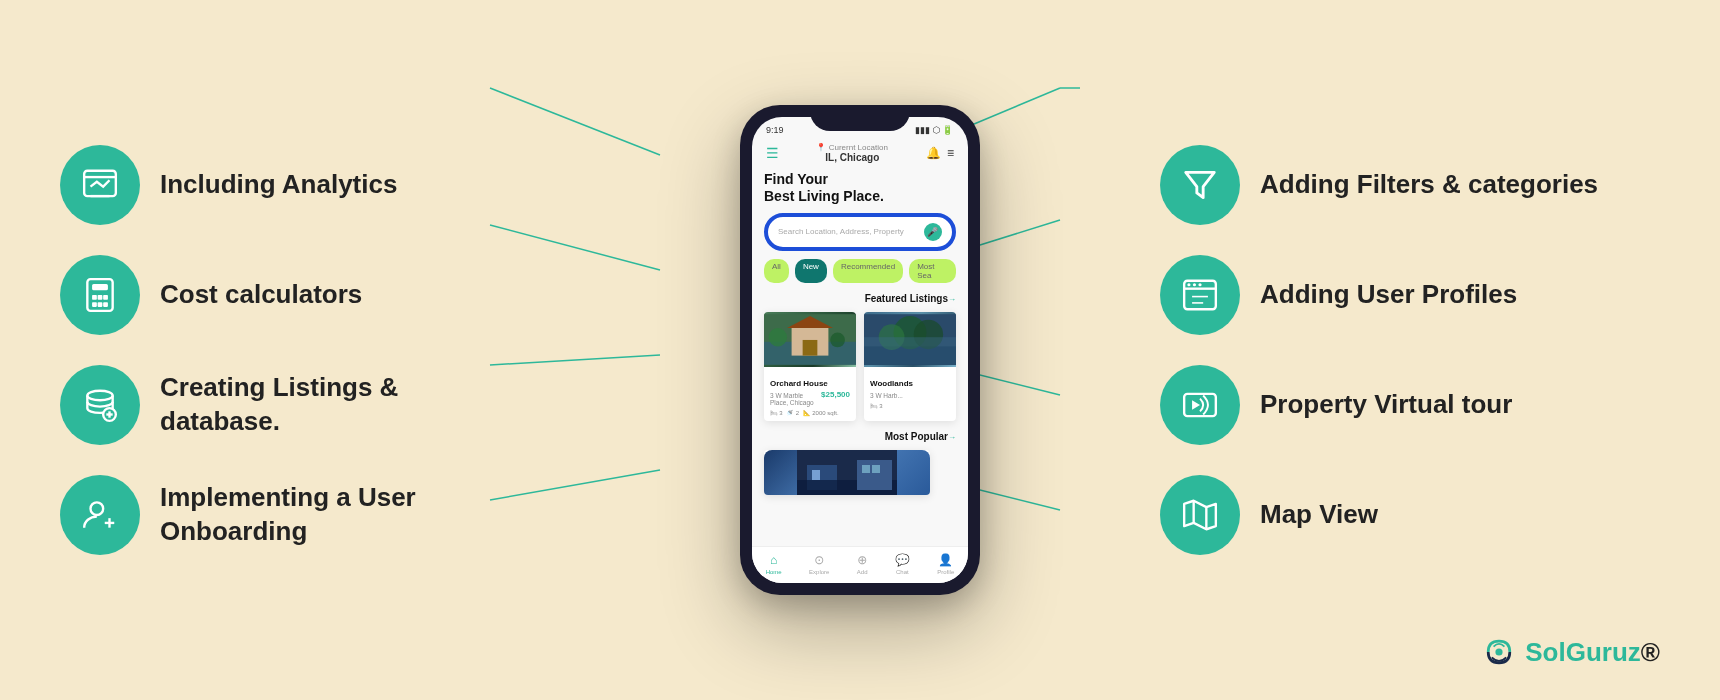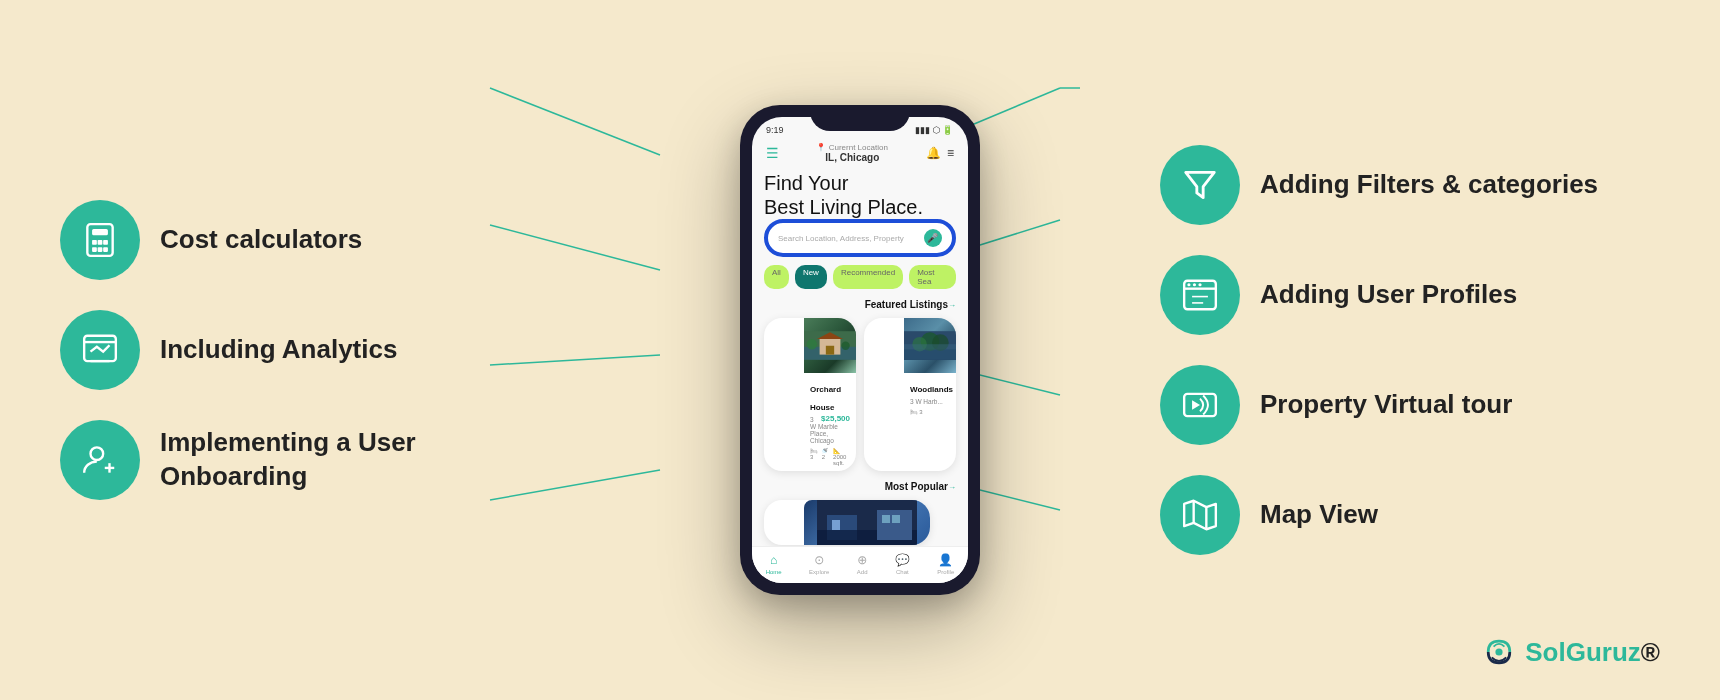--- a/index.html
+++ b/index.html
@@ -154,24 +154,25 @@
       gap: 6px;
       font-size: 12px;
       color: #333;
     }
 
     .phone-content {
       padding: 0 12px;
     }
 
     .app-title {
-      font-size: 20px;
-      font-weight: 400;
+      font-size: 14px;
+      font-weight: 700;
       color: #111;
       line-height: 1.2;
+      margin-bottom: 8px;
     }
 
     .search-bar {
       background: white;
       border: 4px solid #1d4ed8;
       border-radius: 20px;
       padding: 6px 10px;
       display: flex;
       align-items: center;
       justify-content: space-between;
@@ -234,24 +235,23 @@
 
     .listings-grid {
       display: flex;
       gap: 8px;
       margin-bottom: 10px;
     }
 
     .listing-card {
       flex: 1;
       background: white;
-      border-radius: 18px;
+      border-radius: 4px;
       overflow: hidden;
       box-shadow: 0 2px 8px rgba(0,0,0,0.1);
-      padding-left: 40px;
     }
 
     .listing-img-house {
       width: 100%;
       height: 55px;
       background: linear-gradient(135deg, #4a7c59 0%, #2d5a3d 40%, #1a3a28 70%, #8bc4a8 100%);
       position: relative;
     }
 
     .listing-img-woods {
@@ -379,45 +379,58 @@
     <line x1="900" y1="355" x2="1060" y2="395" stroke="#2db89a" stroke-width="1.5"></line>
 
     <line x1="900" y1="470" x2="1060" y2="510" stroke="#2db89a" stroke-width="1.5"></line>
   </svg>
 
   <div class="left-features">
 
     <div class="feature-item">
       <div class="feature-icon-circle">
         <svg viewBox="0 0 24 24" xmlns="http://www.w3.org/2000/svg">
+          <rect x="2" y="3" width="20" height="16" rx="2" fill="none" stroke="white" stroke-width="1.5"></rect>
+          <line x1="2" y1="7" x2="22" y2="7" stroke="white" stroke-width="1.5"></line>
+          <polyline points="6,13 10,10 14,13 18,9" fill="none" stroke="white" stroke-width="1.5"></polyline>
+          <line x1="6" y1="19" x2="18" y2="19" stroke="white" stroke-width="1.5"></line>
+        </svg>
+      </div>
+      <span class="feature-label">Including Analytics</span>
+    </div>
+
+    <div class="feature-item">
+      <div class="feature-icon-circle">
+        <svg viewBox="0 0 24 24" xmlns="http://www.w3.org/2000/svg">
           <rect x="4" y="2" width="16" height="20" rx="2" fill="none" stroke="white" stroke-width="1.5"></rect>
           <rect x="7" y="5" width="10" height="4" rx="1" fill="white"></rect>
           <rect x="7" y="12" width="3" height="3" rx="0.5" fill="white"></rect>
           <rect x="10.5" y="12" width="3" height="3" rx="0.5" fill="white"></rect>
           <rect x="14" y="12" width="3" height="3" rx="0.5" fill="white"></rect>
           <rect x="7" y="16.5" width="3" height="3" rx="0.5" fill="white"></rect>
           <rect x="10.5" y="16.5" width="3" height="3" rx="0.5" fill="white"></rect>
           <rect x="14" y="16.5" width="3" height="3" rx="0.5" fill="white"></rect>
         </svg>
       </div>
       <span class="feature-label">Cost calculators</span>
     </div>
 
     <div class="feature-item">
       <div class="feature-icon-circle">
         <svg viewBox="0 0 24 24" xmlns="http://www.w3.org/2000/svg">
-          <rect x="2" y="3" width="20" height="16" rx="2" fill="none" stroke="white" stroke-width="1.5"></rect>
-          <line x1="2" y1="7" x2="22" y2="7" stroke="white" stroke-width="1.5"></line>
-          <polyline points="6,13 10,10 14,13 18,9" fill="none" stroke="white" stroke-width="1.5"></polyline>
-          <line x1="6" y1="19" x2="18" y2="19" stroke="white" stroke-width="1.5"></line>
-        </svg>
-      </div>
-      <span class="feature-label">Including Analytics</span>
-    </div>
-
+          <ellipse cx="12" cy="6" rx="8" ry="3" fill="none" stroke="white" stroke-width="1.5"></ellipse>
+          <path d="M4,6 v4 c0,1.66 3.58,3 8,3 s8,-1.34 8,-3 v-4" fill="none" stroke="white" stroke-width="1.5"></path>
+          <path d="M4,10 v4 c0,1.66 3.58,3 8,3 s8,-1.34 8,-3 v-4" fill="none" stroke="white" stroke-width="1.5"></path>
+          <circle cx="18" cy="18" r="4" fill="#2db89a" stroke="white" stroke-width="1.5"></circle>
+          <line x1="18" y1="16" x2="18" y2="20" stroke="white" stroke-width="1.5"></line>
+          <line x1="16" y1="18" x2="20" y2="18" stroke="white" stroke-width="1.5"></line>
+        </svg>
+      </div>
+      <span class="feature-label">Creating Listings &amp; database.</span>
+    </div>
 
     <div class="feature-item">
       <div class="feature-icon-circle">
         <svg viewBox="0 0 24 24" xmlns="http://www.w3.org/2000/svg">
           <circle cx="10" cy="8" r="4" fill="none" stroke="white" stroke-width="1.5"></circle>
           <path d="M2,20 c0,-4 3.58,-7 8,-7" fill="none" stroke="white" stroke-width="1.5"></path>
           <line x1="18" y1="14" x2="18" y2="20" stroke="white" stroke-width="1.5"></line>
           <line x1="15" y1="17" x2="21" y2="17" stroke="white" stroke-width="1.5"></line>
         </svg>
       </div>

